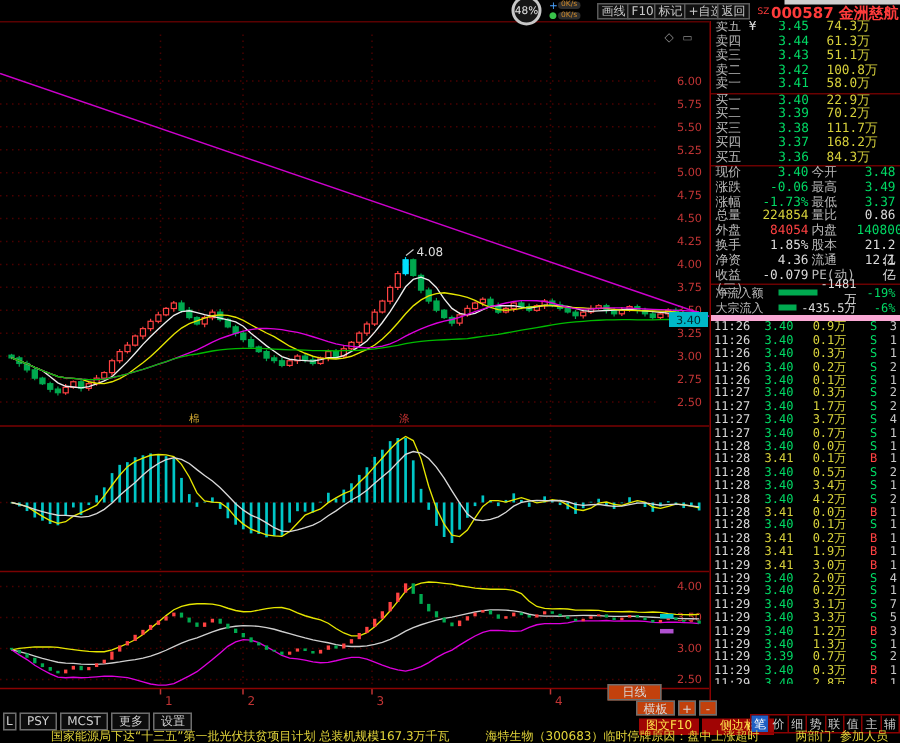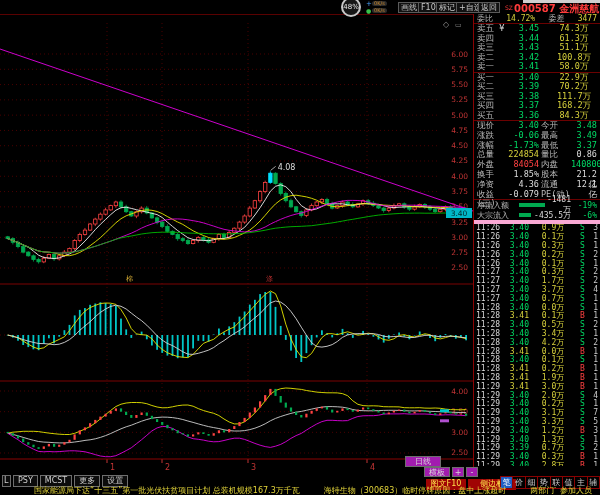--- a/index.html
+++ b/index.html
@@ -27,21 +27,21 @@
   #chartbox{left:0;top:14px;width:473px;height:459px;border-top:1px solid #5a0101;background:#000}
   #chartbox svg{display:block}
   
   #rpanel{left:473px;top:14px;width:127px;height:459px;background:#000;
     border-left:1px solid #8a0202;font-family:"DejaVu Sans Mono","DejaVu Sans",monospace}
   .g{color:#00d964}.r{color:#ff4242}.y{color:#d8d23c}.w{color:#dcdcdc}
   .lab{color:#b9b9b9}
   #wb{display:flex;justify-content:space-between;padding:0 3px;height:10px;
     line-height:10px;font-size:8px;border-bottom:1px solid #6b0101}
   .obrow{display:flex;height:9.5px;line-height:9.5px;font-size:8.5px;padding:0 3px}
-  .obrow .l{width:30px}.obrow .p{flex:1;text-align:center}.obrow .v{width:46px;text-align:center}
+  .obrow .l{width:30px}.obrow .p{flex:1;text-align:center}.obrow .v{width:46px;text-align:left}
   #buys{border-top:1px solid #6b0101}
   #infogrid{border-top:1px solid #6b0101}
   .irow{display:grid;grid-template-columns:30px 32px 32px auto;height:9.8px;
     line-height:9.8px;font-size:8.5px;padding:0 3px}
   .irow span:nth-child(2),.irow span:nth-child(4){text-align:right}
   .irow span:nth-child(3){padding-left:2px}
   #flows{border-top:1px solid #6b0101}
   .frow{display:flex;align-items:center;height:10px;font-size:8px;padding:0 3px}
   .frow .fl{width:42px;color:#b9b9b9}
   .fbar{height:4px;background:#00aa50;margin-right:2px}
@@ -50,21 +50,21 @@
   #ticks{border-top:4px solid #f9a8d4;height:246px;overflow:hidden}
   .trow{display:flex;height:8.8px;line-height:8.8px;font-size:8px;padding:0 2px}
   .trow .tt{width:27px;color:#d8d8d8}.trow .tp{width:26px;text-align:right}
   .trow .tv{flex:1;text-align:center}.trow .ts{width:11px;text-align:center}
   .trow .tn{width:10px;text-align:right;color:#c8c8c8}
   
   #indtabs{left:2px;top:475px;height:12px;display:flex;gap:2px;z-index:6}
   .itab{border:1px solid #6e6e6e;background:#0c0c0c;color:#cfcfcf;font-size:8px;
     line-height:10px;padding:0 4px;cursor:pointer}
   .itab.clip{width:9px;padding:0 1px;overflow:hidden}
-  .smallbtn{border:1px solid #6e6e6e;background:#a21caf;color:#d8d8d8;font-size:8px;
+  .smallbtn{border:1px solid #6e6e6e;background:#c2410c;color:#d8d8d8;font-size:8px;
     line-height:9px;text-align:center;cursor:pointer;z-index:6}
   .redbtn{background:#a00404;color:#ffe34a;font-size:8px;line-height:10px;
     text-align:center;cursor:pointer;z-index:6}
   #rptabs{left:500px;top:476px;width:100px;height:13px;display:flex;
     border:1px solid #8a0202;z-index:6}
   .rptab{flex:1;border-left:1px solid #8a0202;color:#cfcfcf;font-size:8px;
     line-height:11px;text-align:center;cursor:pointer}
   .rptab:first-child{border-left:none}
   .rptab.active{background:#1f5fc4;color:#fff}
   #tickerwrap{left:0;top:486px;width:556px;height:9px;overflow:hidden;z-index:6}
@@ -533,26 +533,20 @@
         <rect x="449.5" y="396.7" width="2.2" height="1.7" fill="#00a94f"></rect>
         <rect x="454.7" y="398.3" width="2.2" height="1.2" fill="#00a94f"></rect>
         <rect x="459.8" y="398.7" width="2.2" height="0.8" fill="#ff4242"></rect>
         <rect x="465.0" y="398.7" width="2.2" height="2.1" fill="#00a94f"></rect>
         <rect x="440.0" y="394.3" width="9" height="3.0" fill="#00c8c8"></rect>
         <rect x="440.0" y="404.3" width="9" height="3.0" fill="#b050d0"></rect>
       </svg>
     </div>
 
   <div class="abs" id="rpanel">
-    <div id="wb">
-      <span class="lab">委比</span>
-      <span class="y">14.72%</span>
-      <span class="lab">委差</span>
-      <span class="y">3477</span>
-    </div>
     <div id="sells">
         <div class="obrow">
           <span class="l lab">卖五 <span class="w">¥</span></span>
           <span class="p g">3.45</span>
           <span class="v y">74.3万</span>
         </div>
         <div class="obrow">
           <span class="l lab">卖四</span>
           <span class="p g">3.44</span>
           <span class="v y">61.3万</span>

